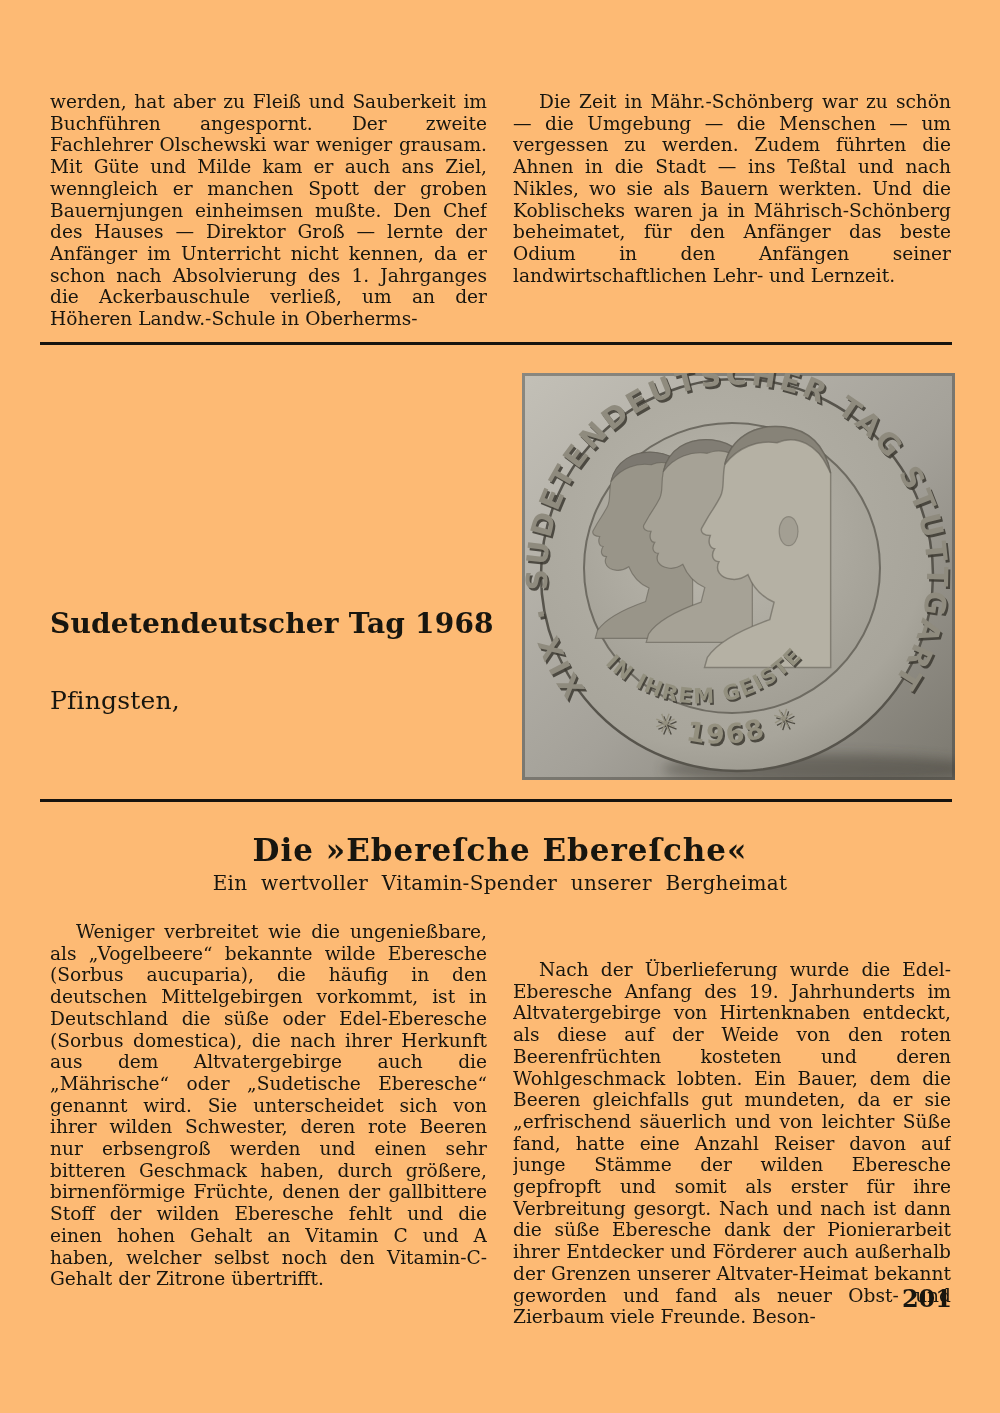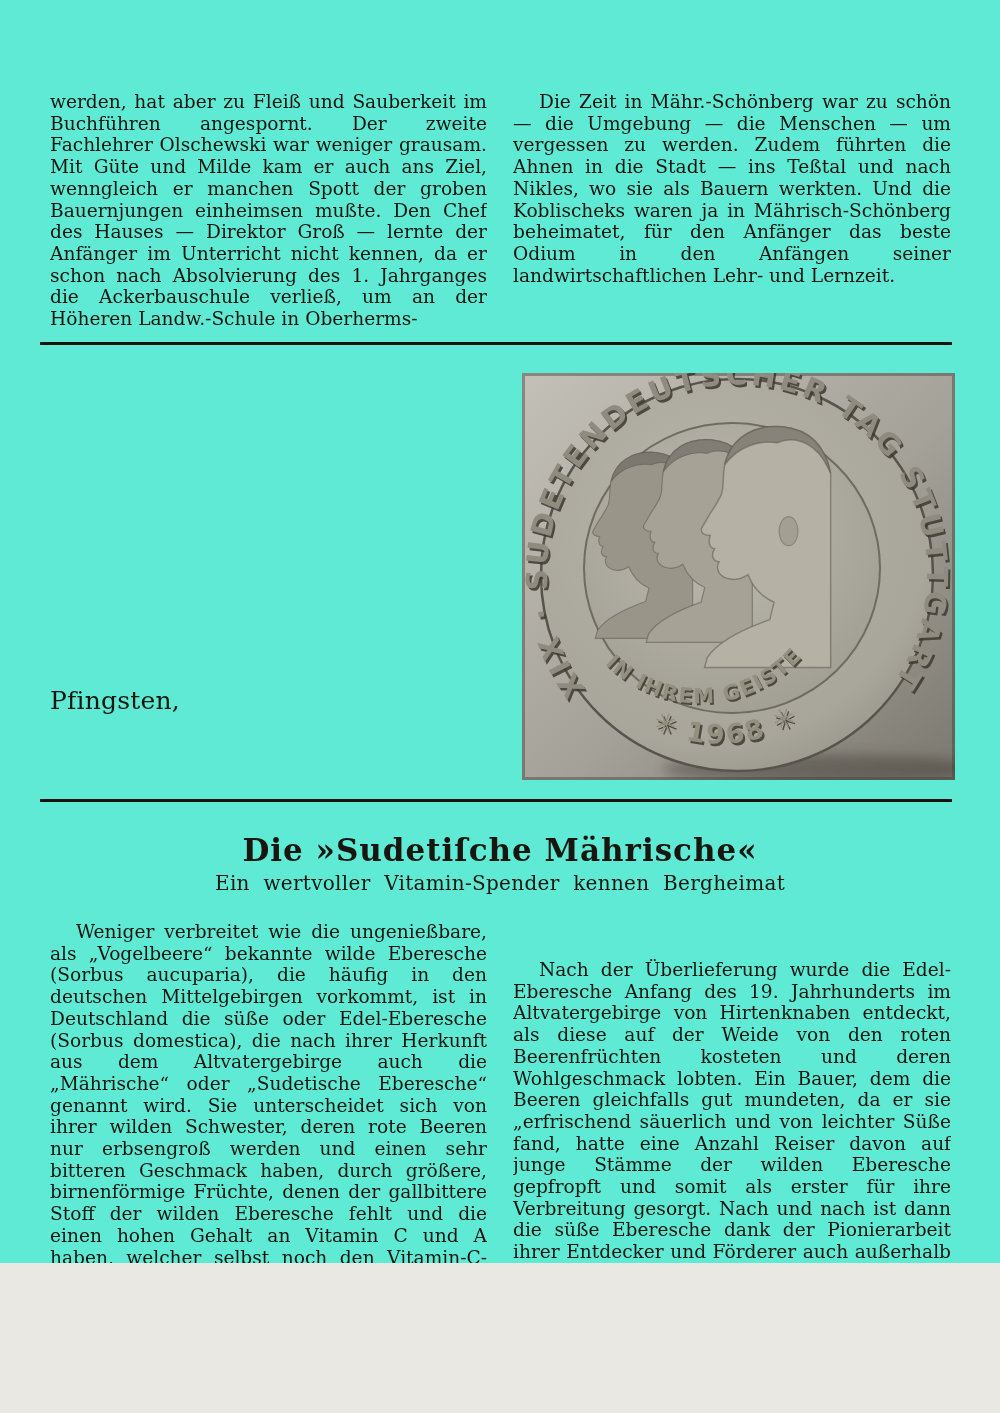--- a/index.html
+++ b/index.html
@@ -1,20 +1,20 @@
 <!DOCTYPE html>
 <html><head>
 <meta charset="utf-8">
 <style>
   html,body{margin:0;padding:0;background:#e9e8e3;}
   .page{
     position:relative;
-    width:1000px;height:1263px;
+    width:1000px;height:1413px;
     margin:0 auto;
-    background:#5eead4;
+    background:#fdba74;
     color:#18160f;
     font-family:"DejaVu Serif", serif;
     overflow:hidden;
   }
   .bodycol{
     position:absolute;
     font-size:18.6px;
     line-height:21.7px;
     text-align:justify;
     overflow:hidden;
@@ -132,26 +132,27 @@
         <text font-size="27" letter-spacing="2" fill="#3c3931" opacity="0.85" transform="translate(2,2.5)">
           <textPath href="#arcInner2" startOffset="50%" text-anchor="middle">✳ 1968 ✳</textPath>
         </text>
         <text font-size="27" letter-spacing="2" fill="#94907f">
           <textPath href="#arcInner2" startOffset="50%" text-anchor="middle">✳ 1968 ✳</textPath>
         </text>
       </g>
     </svg>
   </div>
 
+  <div class="event-title">Sudetendeutscher Tag 1968</div>
   <div class="event-line" style="top:686px;">Pfingsten,</div>
 
   <div class="rule" style="top:799px;"></div>
 
-  <div class="feature-title">Die »Sudetiſche Mährische«</div>
-  <div class="feature-subtitle">Ein wertvoller Vitamin-Spender kennen Bergheimat</div>
+  <div class="feature-title">Die »Ebereſche Ebereſche«</div>
+  <div class="feature-subtitle">Ein wertvoller Vitamin-Spender unserer Bergheimat</div>
 
   <div class="bodycol" style="left:50px;top:921px;width:437px;height:375px;">
     <p class="indent">Weniger verbreitet wie die ungenießbare, als „Vogelbeere“ bekannte wilde Eberesche (Sorbus aucuparia), die häufig in den deutschen Mittelgebirgen vorkommt, ist in Deutschland die süße oder Edel-Eberesche (Sorbus domestica), die nach ihrer Herkunft aus dem Altvatergebirge auch die „Mährische“ oder „Sudetische Eberesche“ genannt wird. Sie unterscheidet sich von ihrer wilden Schwester, deren rote Beeren nur erbsengroß werden und einen sehr bitteren Geschmack haben, durch größere, birnenförmige Früchte, denen der gallbittere Stoff der wilden Eberesche fehlt und die einen hohen Gehalt an Vitamin C und A haben, welcher selbst noch den Vitamin-C-Gehalt der Zitrone übertrifft.</p>
   </div>
   <div class="bodycol" style="left:513px;top:959px;width:438px;height:375px;">
     <p class="indent">Nach der Überlieferung wurde die Edel-Eberesche Anfang des 19. Jahrhunderts im Altvatergebirge von Hirtenknaben entdeckt, als diese auf der Weide von den roten Beerenfrüchten kosteten und deren Wohlgeschmack lobten. Ein Bauer, dem die Beeren gleichfalls gut mundeten, da er sie „erfrischend säuerlich und von leichter Süße fand, hatte eine Anzahl Reiser davon auf junge Stämme der wilden Eberesche gepfropft und somit als erster für ihre Verbreitung gesorgt. Nach und nach ist dann die süße Eberesche dank der Pionierarbeit ihrer Entdecker und Förderer auch außerhalb der Grenzen unserer Altvater-Heimat bekannt geworden und fand als neuer Obst- und Zierbaum viele Freunde. Beson-</p>
   </div>
 
   <div class="pagenum">201</div>
 

